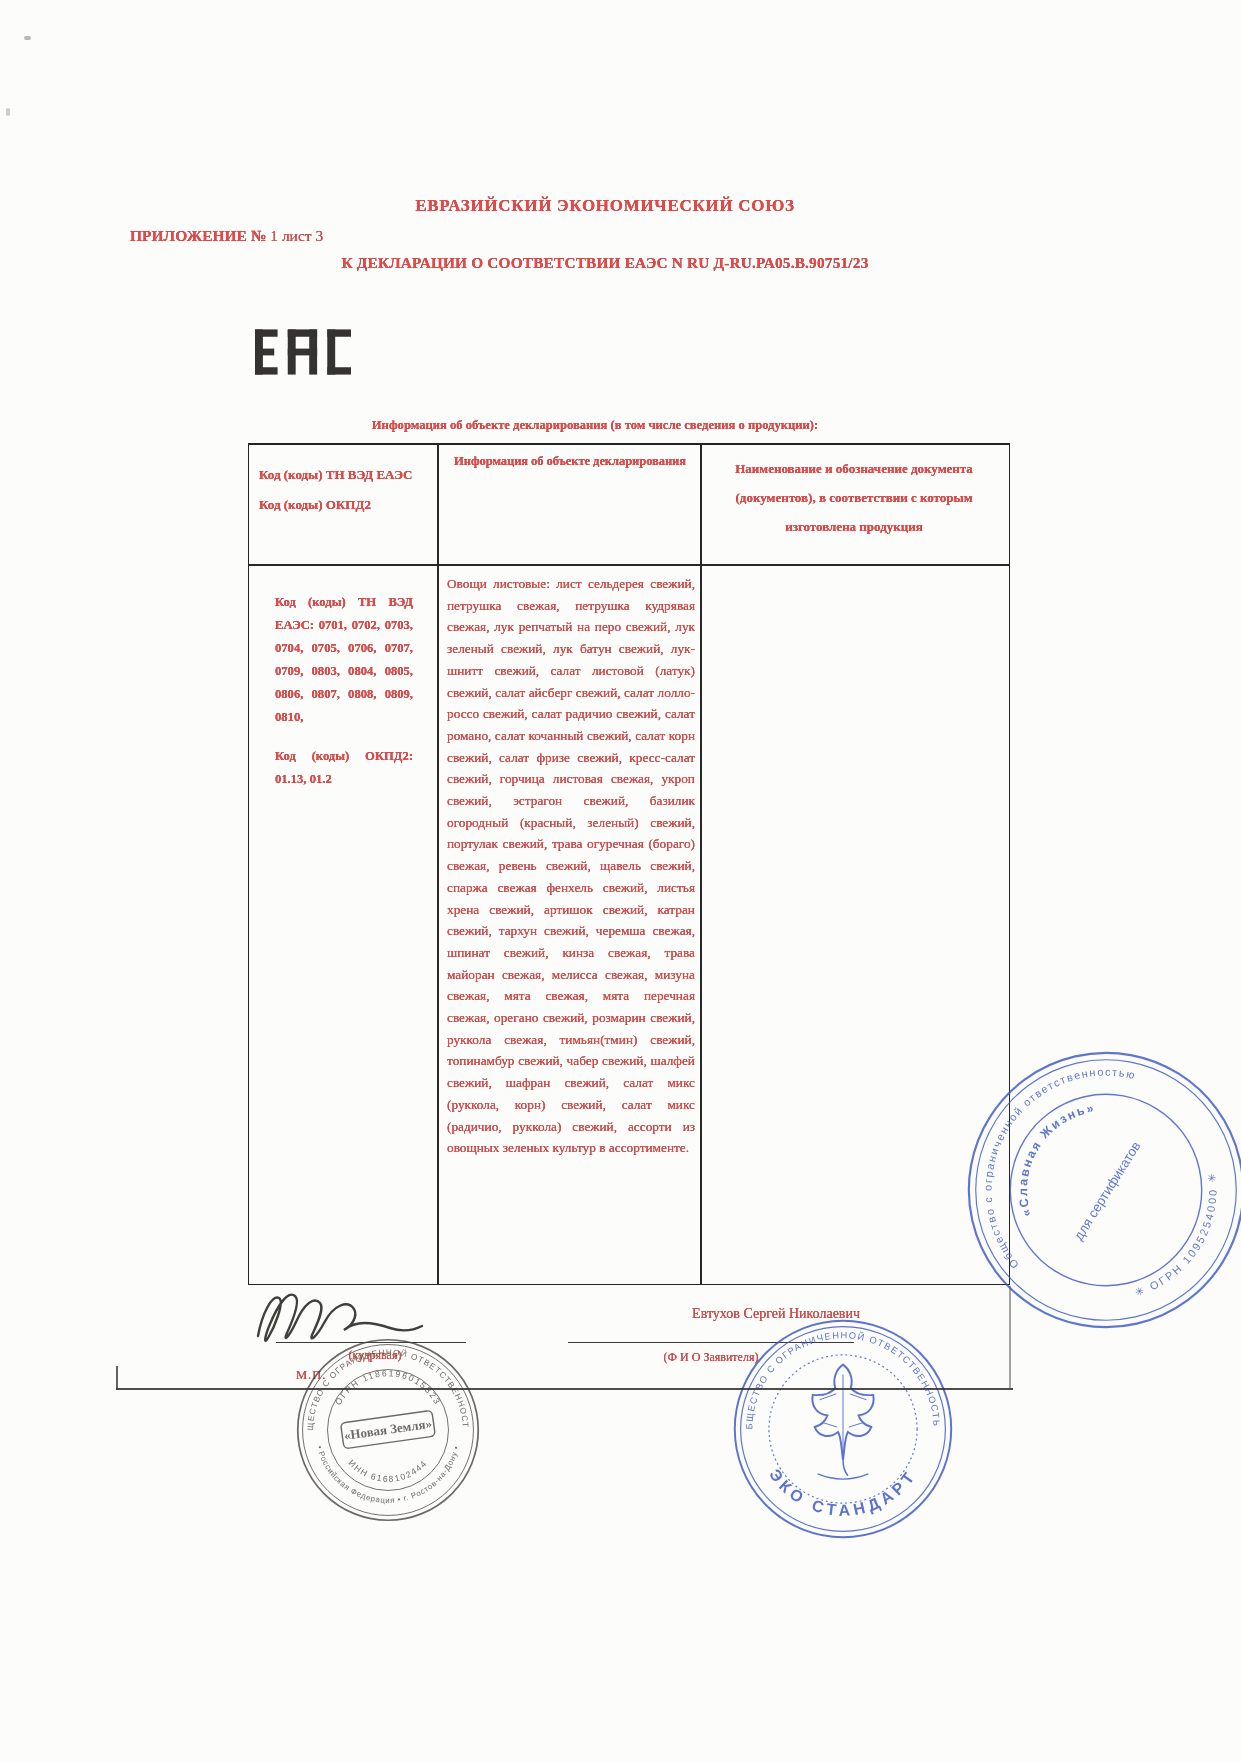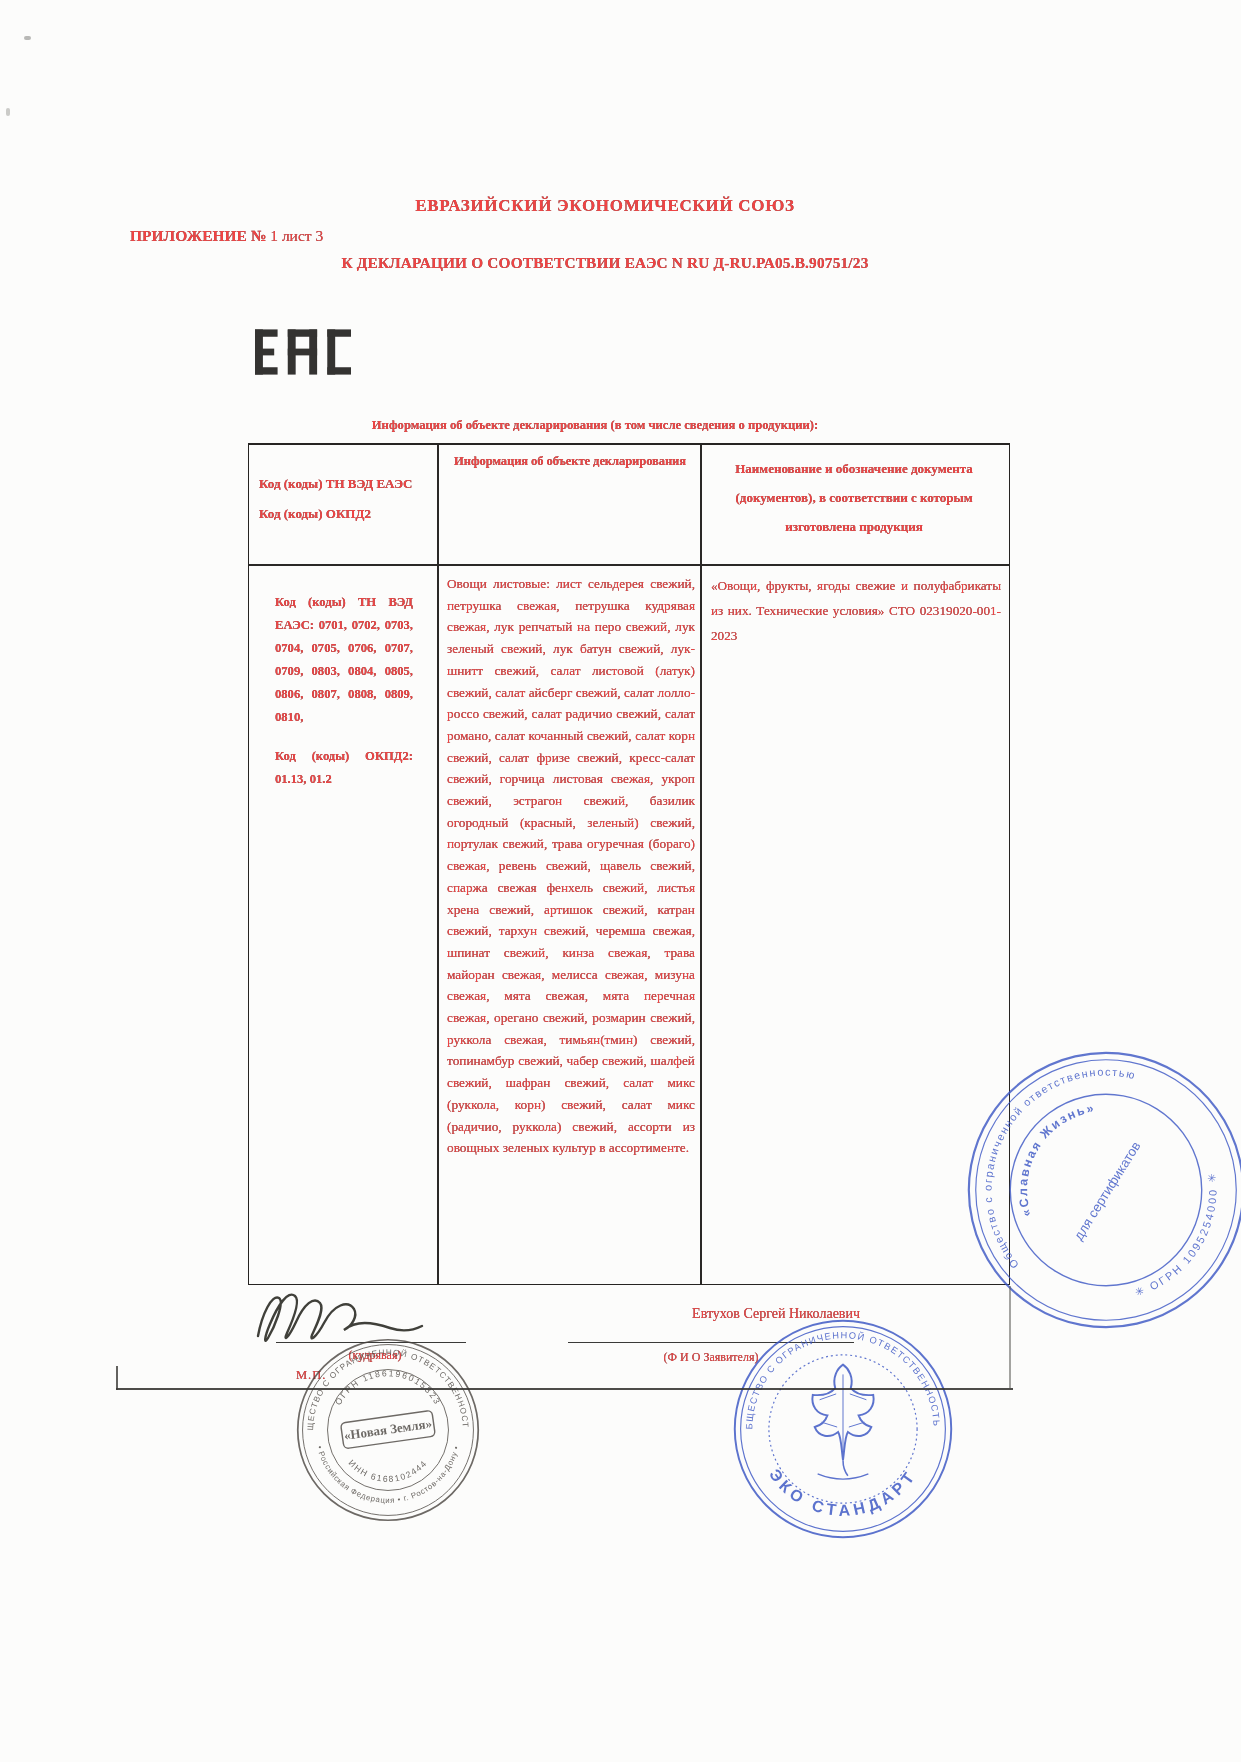--- a/index.html
+++ b/index.html
@@ -25,21 +25,21 @@
 
   .doc-table{
     left:248px;top:443px;width:762px;height:842px;
     border:1.6px solid #262422;border-top-width:2.6px;
     box-sizing:border-box;
   }
   .vline{position:absolute;top:0;bottom:0;width:1.6px;background:#2a2826;}
   .v1{left:188px;} .v2{left:451px;}
   .hline-header{position:absolute;left:0;right:0;top:119px;height:1.6px;background:#2a2826;}
   .cell{position:absolute;box-sizing:border-box;}
-  .h1{left:10px;top:24px;width:172px;font-size:13px;font-weight:bold;line-height:30px;}
+  .h1{left:10px;top:15px;width:172px;font-size:13px;font-weight:bold;line-height:30px;}
   .h2{left:194px;top:9px;width:254px;font-size:12.6px;font-weight:bold;text-align:center;letter-spacing:-.1px;}
   .h3{left:485px;top:9px;width:240px;font-size:13px;font-weight:bold;text-align:center;line-height:29px;}
   .b1{left:10px;top:130px;width:170px;font-size:12.6px;font-weight:bold;line-height:23px;text-align:justify;}
   .b1 p{margin:16px;}
   .b2{left:198px;top:128px;width:248px;font-size:13.3px;line-height:21.7px;text-align:justify;}
   .b3{left:462px;top:128px;width:290px;font-size:13.2px;line-height:25px;text-align:justify;}
 
   .applicant-name{top:1306px;left:560px;width:300px;font-size:14px;text-align:right;}
   .sig-line{top:1342px;left:276px;width:190px;height:1.4px;background:#3a3a38;}
   .fio-line{top:1342px;left:568px;width:286px;height:1.4px;background:#3a3a38;}
@@ -99,21 +99,20 @@
       <div>Код (коды) ОКПД2</div>
     </div>
     <div class="cell h2 ink">Информация об объекте декларирования</div>
     <div class="cell h3 ink">Наименование и обозначение документа (документов), в соответствии с которым изготовлена продукция</div>
 
     <div class="cell b1 ink">
       <p>Код (коды) ТН ВЭД ЕАЭС: 0701, 0702, 0703, 0704, 0705, 0706, 0707, 0709, 0803, 0804, 0805, 0806, 0807, 0808, 0809, 0810,</p>
       <p>Код (коды) ОКПД2: 01.13, 01.2</p>
     </div>
     <div class="cell b2 ink">Овощи листовые: лист сельдерея свежий, петрушка свежая, петрушка кудрявая свежая, лук репчатый на перо свежий, лук зеленый свежий, лук батун свежий, лук-шнитт свежий, салат листовой (латук) свежий, салат айсберг свежий, салат лолло-россо свежий, салат радичио свежий, салат романо, салат кочанный свежий, салат корн свежий, салат фризе свежий, кресс-салат свежий, горчица листовая свежая, укроп свежий, эстрагон свежий, базилик огородный (красный, зеленый) свежий, портулак свежий, трава огуречная (бораго) свежая, ревень свежий, щавель свежий, спаржа свежая фенхель свежий, листья хрена свежий, артишок свежий, катран свежий, тархун свежий, черемша свежая, шпинат свежий, кинза свежая, трава майоран свежая, мелисса свежая, мизуна свежая, мята свежая, мята перечная свежая, орегано свежий, розмарин свежий, руккола свежая, тимьян(тмин) свежий, топинамбур свежий, чабер свежий, шалфей свежий, шафран свежий, салат микс (руккола, корн) свежий, салат микс (радичио, руккола) свежий, ассорти из овощных зеленых культур в ассортименте.</div>
-    <div class="cell b3 ink">«Овощи, фрукты, ягоды свежие и полуфабрикаты из них. Технические условия» СТО 02319020-001-2023</div>
   </div>
 
   <svg class="abs sig-svg" viewBox="0 0 180 92">
     <path d="M6,60 C10,38 20,18 27,22 C33,26 22,52 16,62 C12,69 12,62 18,48 C26,29 36,14 43,20 C49,25 40,46 35,57 C31,66 36,63 44,46 C52,28 62,20 68,27 C73,33 64,50 60,59 C57,66 64,62 72,47 C82,28 96,24 102,33 C106,40 100,50 92,54 C104,44 120,46 138,52 C150,56 160,55 170,50" fill="none" stroke="#26251f" stroke-width="2.4" stroke-linecap="round" opacity=".88"></path>
   </svg>
   <div class="abs sig-line"></div>
   <div class="abs sign-caption ink">(кудрявая)</div>
   <div class="abs mp ink">М.П.</div>
 
   <div class="abs applicant-name ink">Евтухов Сергей Николаевич</div>

